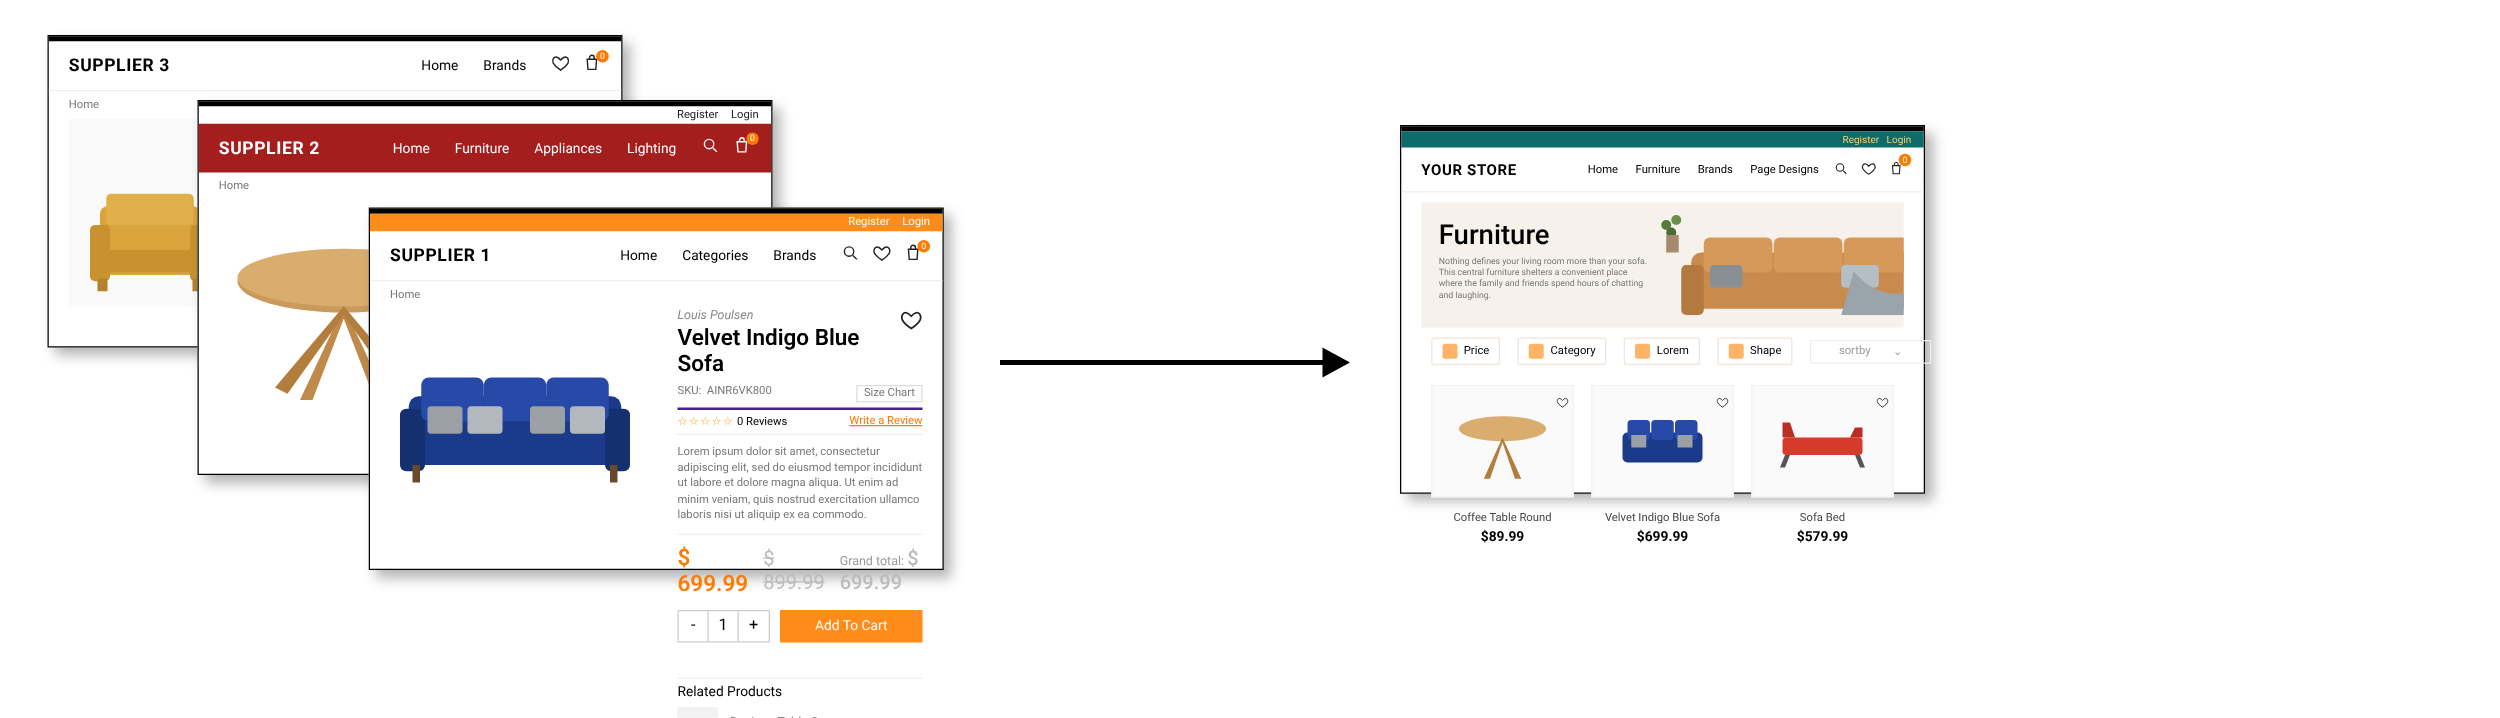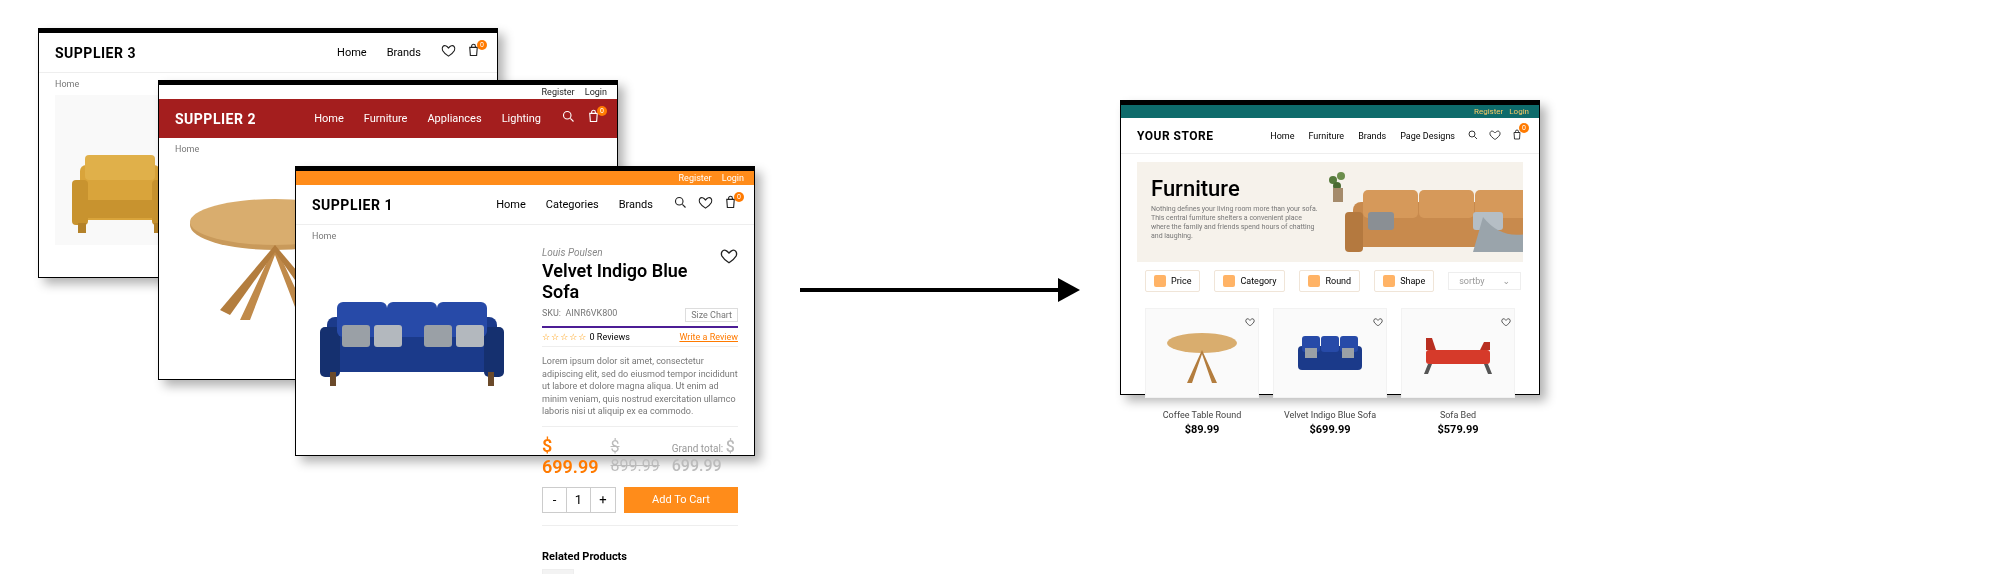--- a/index.html
+++ b/index.html
@@ -62,41 +62,41 @@
   .price-row { display:flex; align-items:baseline; gap:12px; border-top:1px solid #eee; padding-top:8px;}
   .price { color:#ff7a00; font-size:18px; font-weight:600;}
   .old-price { color:#bbb; font-size:16px; text-decoration:line-through;}
   .grand { margin-left:auto; font-size:10px; color:#999;}
   .grand b { font-size:16px; font-weight:500; color:#bbb;}
   .cart-row { display:flex; gap:8px; margin-top:10px; }
   .qty { display:flex; border:1px solid #ccc; }
   .qty > div { width:24px; height:24px; display:flex; align-items:center; justify-content:center; font-size:13px; border-right:1px solid #ccc;}
   .qty > div:last-child{border:none;}
   .add-btn { flex:1; background:#ff8c1a; color:#fff; font-size:11px; display:flex;align-items:center;justify-content:center; }
-  .related { font-size:11px; font-weight:700; margin-top:12px; border-top:1px solid #eee; padding-top:24px;}
+  .related { font-size:11px; font-weight:400; margin-top:28px; border-top:1px solid #eee; padding-top:4px;}
 
   
   .s2-header { background:#a41e1e; color:#fff; border:none; }
   .s2-header .icon-svg { stroke:#fff; }
 
   
   .store-banner {
     background:#f6f2eb;
     margin:8px 16px;
     padding:14px;
     display:flex;
     position:relative;
     height:100px;
   }
   .store-banner h1{font-size:22px;font-weight:500;}
   .store-banner p{font-size:7px;color:#777;max-width:170px;margin-top:4px;line-height:1.3;}
   .filters { display:flex; gap:14px; padding:0 24px; font-size:9px; align-items:center;}
   .filter { display:flex; align-items:center; gap:5px; padding:4px 8px; border:1px solid #f0e5d8; border-radius:2px;}
   .filter .ficon{ width:12px;height:12px;background:#ffb366;border-radius:2px;}
-  .sortby { margin-left:auto; border:1px solid #eee; padding:3px 10px; font-size:9px; color:#999; display:flex; gap:18px; align-items:center;}
+  .sortby { margin-left:auto; border:1px solid #eee; padding:3px 22px; font-size:9px; color:#999; display:flex; gap:18px; align-items:center;}
   .grid { display:flex; gap:14px; padding:16px 24px; }
   .card { flex:1; text-align:center; position:relative;}
   .card .thumb { width:100%; height:90px; background:#fafafa; display:flex;align-items:center;justify-content:center; border:1px solid #f2f2f2;}
   .card .heart { position:absolute; top:4px; right:4px; }
   .card .name { font-size:9px; margin-top:12px; color:#444;}
   .card .cprice { font-size:11px; font-weight:700; margin-top:3px;}
   .teal-util { background:#0e6b6b; color:#fff; font-size:8px; text-align:right; padding:2px 10px;}
   .teal-util span{color:#facc66;}
 
   .arrow-wrap { position:absolute; top:270px; left:800px; width:280px; height:40px; }
@@ -331,21 +331,21 @@
     <div class="filter">
         <span class="ficon"></span>
         <span>Price</span>
       </div>
     <div class="filter">
         <span class="ficon"></span>
         <span>Category</span>
       </div>
     <div class="filter">
         <span class="ficon"></span>
-        <span>Round</span>
+        <span>Lorem</span>
       </div>
     <div class="filter">
         <span class="ficon"></span>
         <span>Shape</span>
       </div>
     <div class="sortby">
         <span>sortby</span>
         <span>⌄</span>
       </div>
   </div>

